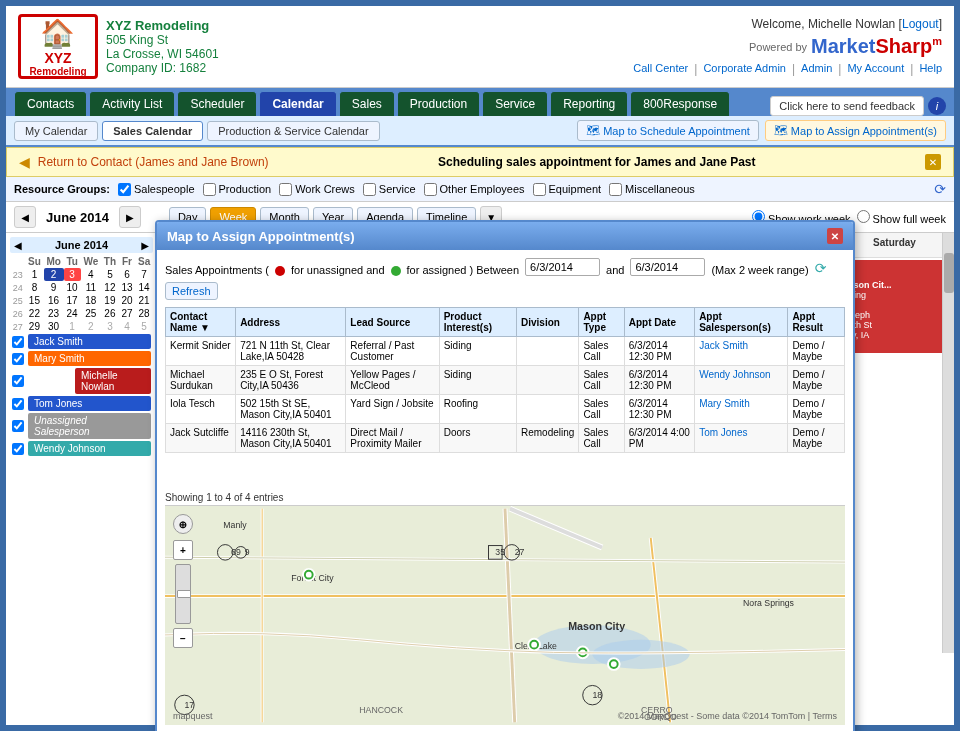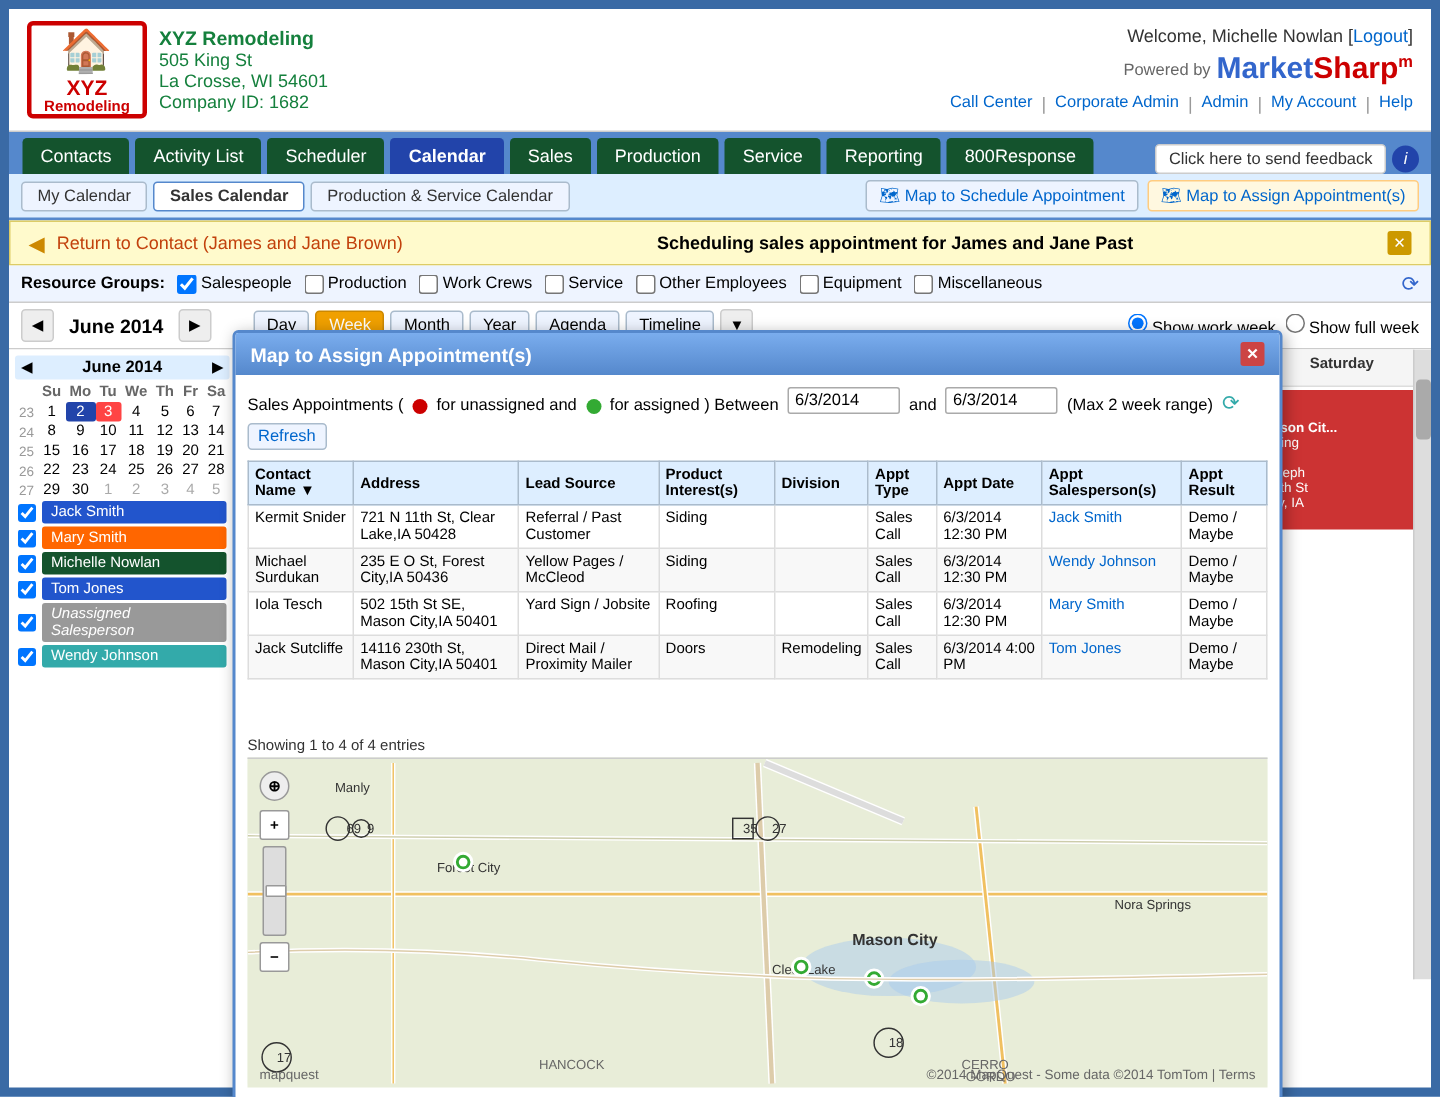--- a/index.html
+++ b/index.html
@@ -321,21 +321,21 @@
       <div class="resource-item">
         <input type="checkbox" checked="" class="resource-check" style="">
         <span class="resource-name" style="background:#2255cc;">Jack Smith</span>
       </div>
       <div class="resource-item">
         <input type="checkbox" checked="" class="resource-check" style="">
         <span class="resource-name" style="background:#ff6600;">Mary Smith</span>
       </div>
       <div class="resource-item">
         <input type="checkbox" checked="" class="resource-check" style="">
-        <span class="resource-name" style="background:#14532d;">Michelle Nowlan</span>
+        <span class="resource-name" style="background:#b91c1c;margin-left:47px;">Michelle Nowlan</span>
       </div>
       <div class="resource-item">
         <input type="checkbox" checked="" class="resource-check" style="">
         <span class="resource-name" style="background:#2255cc;">Tom Jones</span>
       </div>
       <div class="resource-item">
         <input type="checkbox" checked="" class="resource-check" style="">
         <span class="resource-name" style="background:#999999;font-style:italic;">Unassigned Salesperson</span>
       </div>
       <div class="resource-item">

